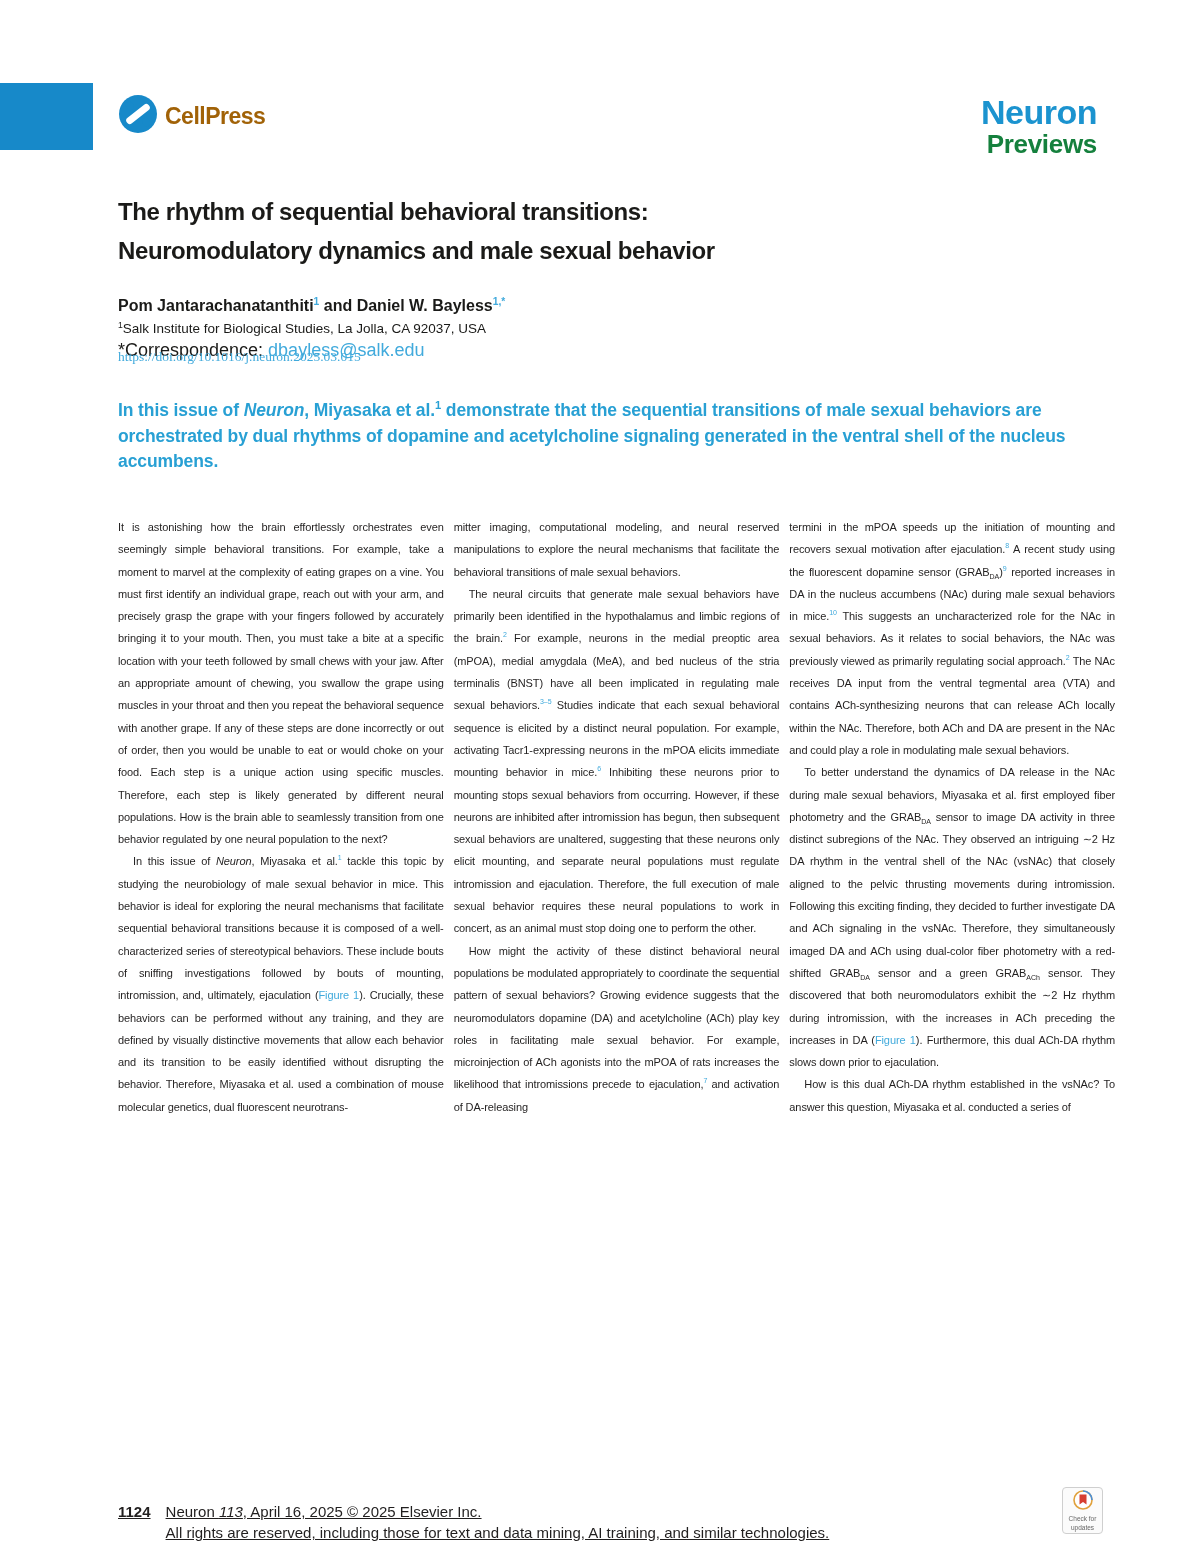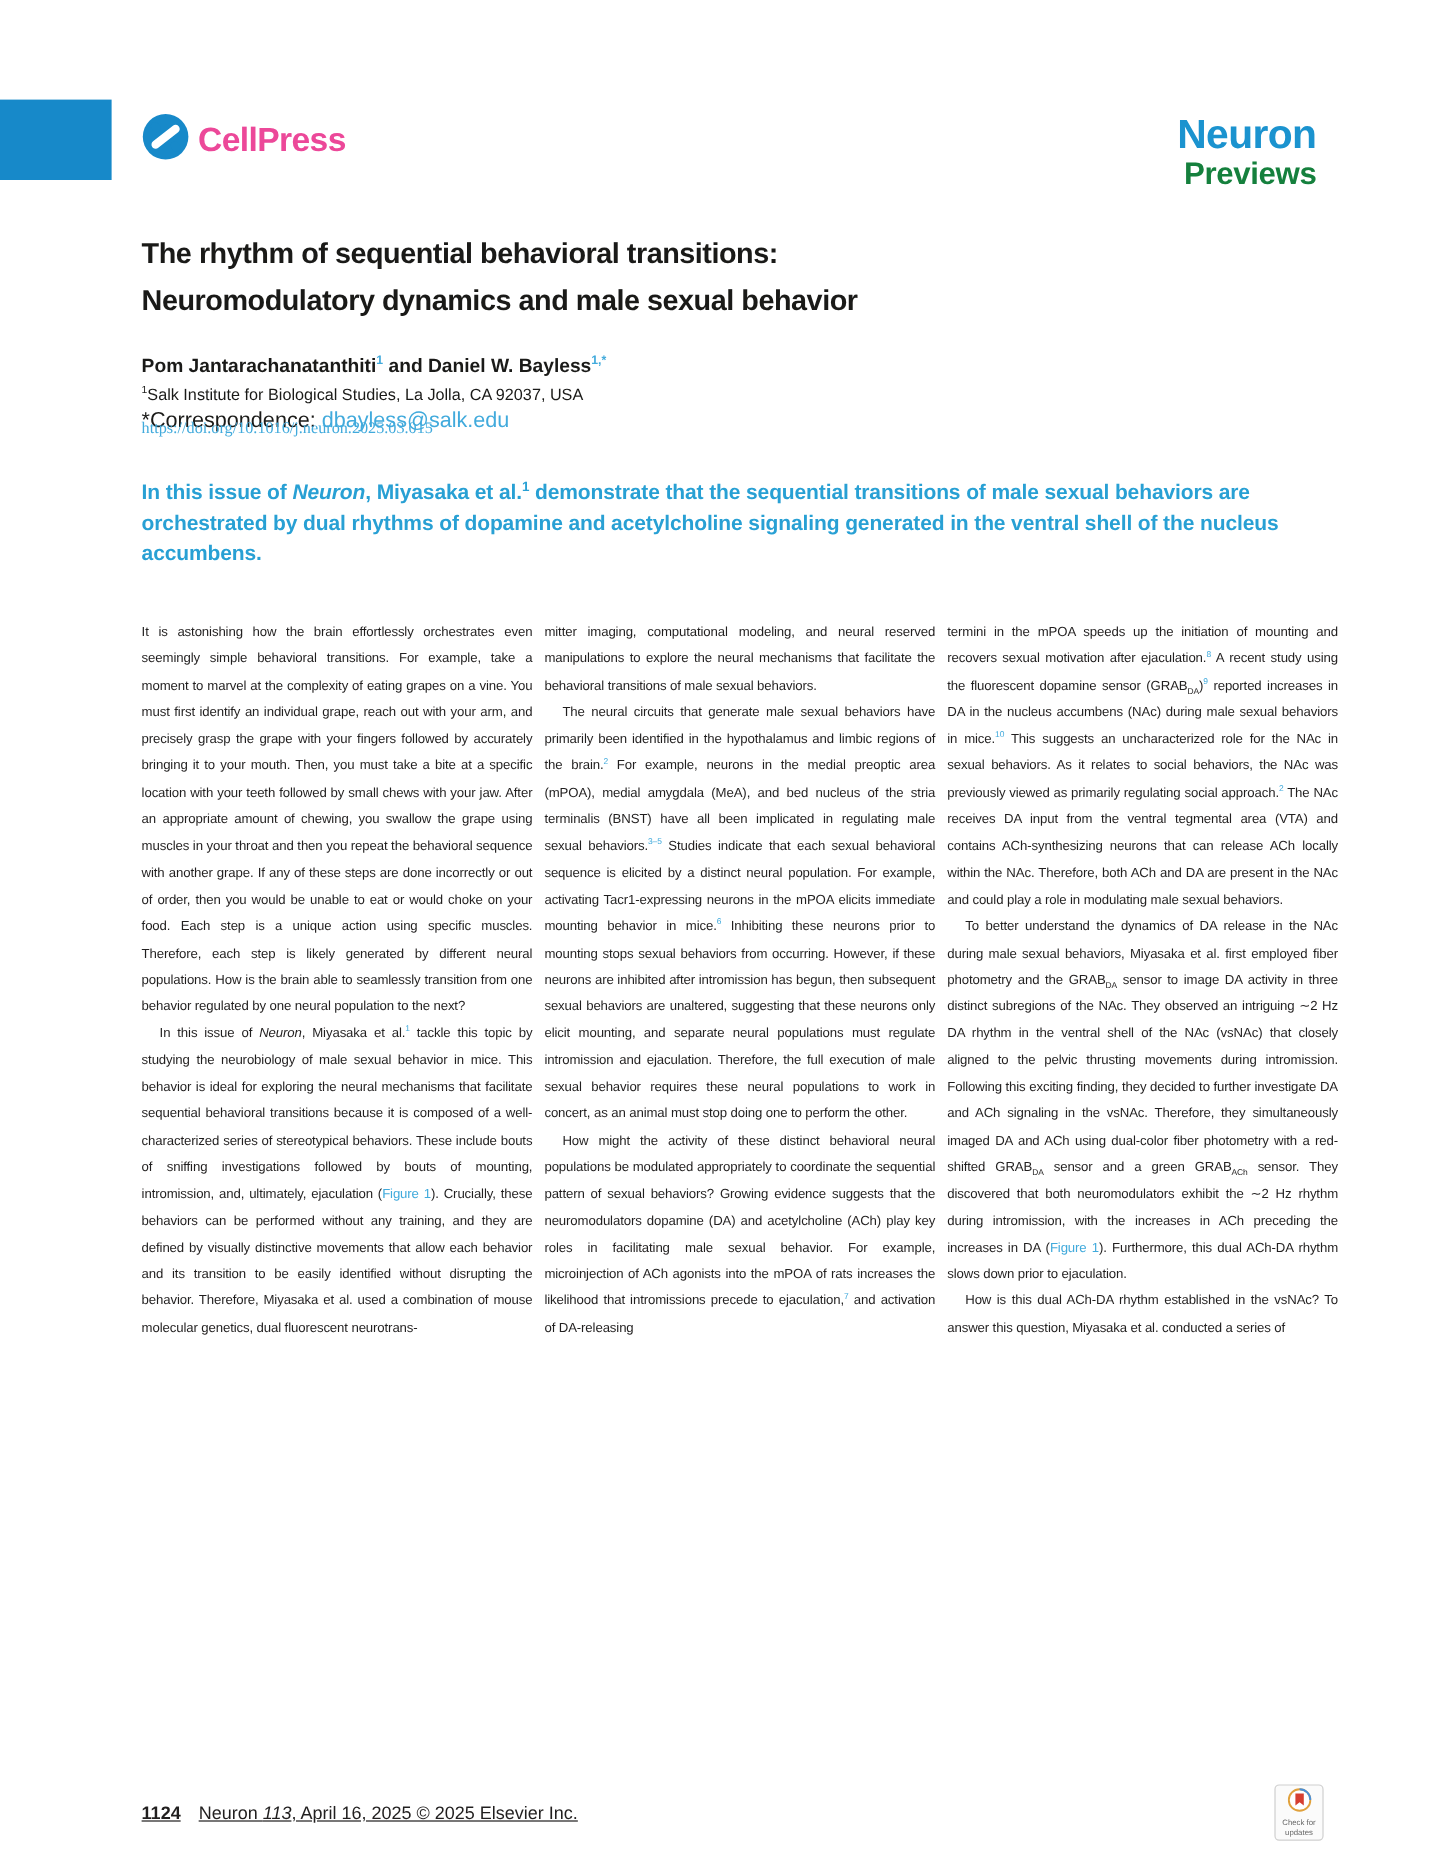--- a/index.html
+++ b/index.html
@@ -6,21 +6,21 @@
   html,body { background:#ffffff; }
   body {
     width:1200px; height:1557px; position:relative;
     font-family:"Liberation Sans", sans-serif;
     color:#211f1f; overflow:hidden;
   }
   .blue-tab { position:absolute; left:0; top:83px; width:93px; height:67px; background:#1789c9; }
 
   .logo-row { position:absolute; left:118px; top:94px; width:979px; }
   .cellpress { display:flex; align-items:center; gap:7px; }
-  .cellpress-text { font-size:28px; font-weight:bold; color:#ec4899; letter-spacing:-0.5px;text-align:right; }
+  .cellpress-text { font-size:23px; font-weight:bold; color:#a16207; letter-spacing:-0.5px;text-align:right; }
   .journal-block { position:absolute; right:0; top:0; text-align:right; }
   .journal-name { font-size:34px; font-weight:bold; color:#1b93cf; letter-spacing:-0.5px; line-height:36px; }
   .journal-section { font-size:26px; font-weight:bold; color:#15803d; letter-spacing:-0.3px; line-height:28px; }
 
   .title { position:absolute; left:118px; top:192px; width:1000px;
     font-size:24px; font-weight:bold; color:#1a1a18; line-height:39px; letter-spacing:-0.4px; }
 
   .authors { position:absolute; left:118px; top:297px; font-size:16px; font-weight:bold; color:#1a1a18; }
   .affiliation { position:absolute; left:118px; top:321px; font-size:13.5px; color:#1a1a18; }
   .correspondence { position:absolute; left:118px; top:340px; font-size:18px; color:#1a1a18; }
@@ -96,20 +96,21 @@
       <p class="body-para"><span>termini in the mPOA speeds up the initiation of mounting and recovers sexual motivation after ejaculation.</span><sup class="link-text">8</sup><span> A recent study using the fluorescent dopamine sensor (GRAB</span><sub>DA</sub><span>)</span><sup class="link-text">9</sup><span> reported increases in DA in the nucleus accumbens (NAc) during male sexual behaviors in mice.</span><sup class="link-text">10</sup><span> This suggests an uncharacterized role for the NAc in sexual behaviors. As it relates to social behaviors, the NAc was previously viewed as primarily regulating social approach.</span><sup class="link-text">2</sup><span> The NAc receives DA input from the ventral tegmental area (VTA) and contains ACh-synthesizing neurons that can release ACh locally within the NAc. Therefore, both ACh and DA are present in the NAc and could play a role in modulating male sexual behaviors.</span></p>
       <p class="body-para indent"><span>To better understand the dynamics of DA release in the NAc during male sexual behaviors, Miyasaka et al. first employed fiber photometry and the GRAB</span><sub>DA</sub><span> sensor to image DA activity in three distinct subregions of the NAc. They observed an intriguing ∼2 Hz DA rhythm in the ventral shell of the NAc (vsNAc) that closely aligned to the pelvic thrusting movements during intromission. Following this exciting finding, they decided to further investigate DA and ACh signaling in the vsNAc. Therefore, they simultaneously imaged DA and ACh using dual-color fiber photometry with a red-shifted GRAB</span><sub>DA</sub><span> sensor and a green GRAB</span><sub>ACh</sub><span> sensor. They discovered that both neuromodulators exhibit the ∼2 Hz rhythm during intromission, with the increases in ACh preceding the increases in DA (</span><span class="link-text">Figure 1</span><span>). Furthermore, this dual ACh-DA rhythm slows down prior to ejaculation.</span></p>
       <p class="body-para indent"><span>How is this dual ACh-DA rhythm established in the vsNAc? To answer this question, Miyasaka et al. conducted a series of</span></p>
     </div>
 </div>
 
 <div class="footer">
   <div class="footer-page">1124</div>
   <div class="footer-lines">
     <div><span>Neuron </span><span style="font-style: italic; margin-top: 29px;">113</span><span>, April 16, 2025 © 2025 Elsevier Inc.</span></div>
+    <div>All rights are reserved, including those for text and data mining, AI training, and similar technologies.</div>
   </div>
 </div>
 
 <div class="check-badge">
   <span>
     <svg width="20" height="20" viewBox="0 0 20 20">
       <circle cx="10" cy="10" r="9" fill="#ffffff" stroke="#e0a13c" stroke-width="1.6"></circle>
       <path d="M10 1 A9 9 0 0 1 19 10" fill="none" stroke="#4a90d9" stroke-width="1.6"></path>
       <path d="M6.5 4.5 h7 v10 l-3.5 -2.6 l-3.5 2.6 z" fill="#d63f31"></path>
     </svg>

